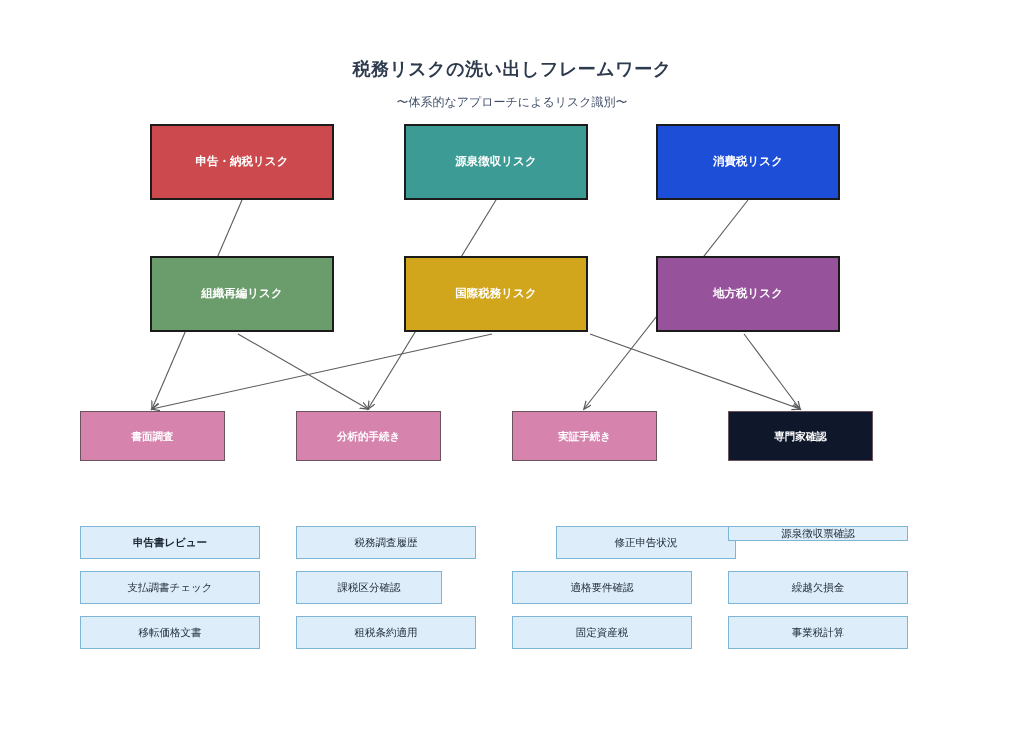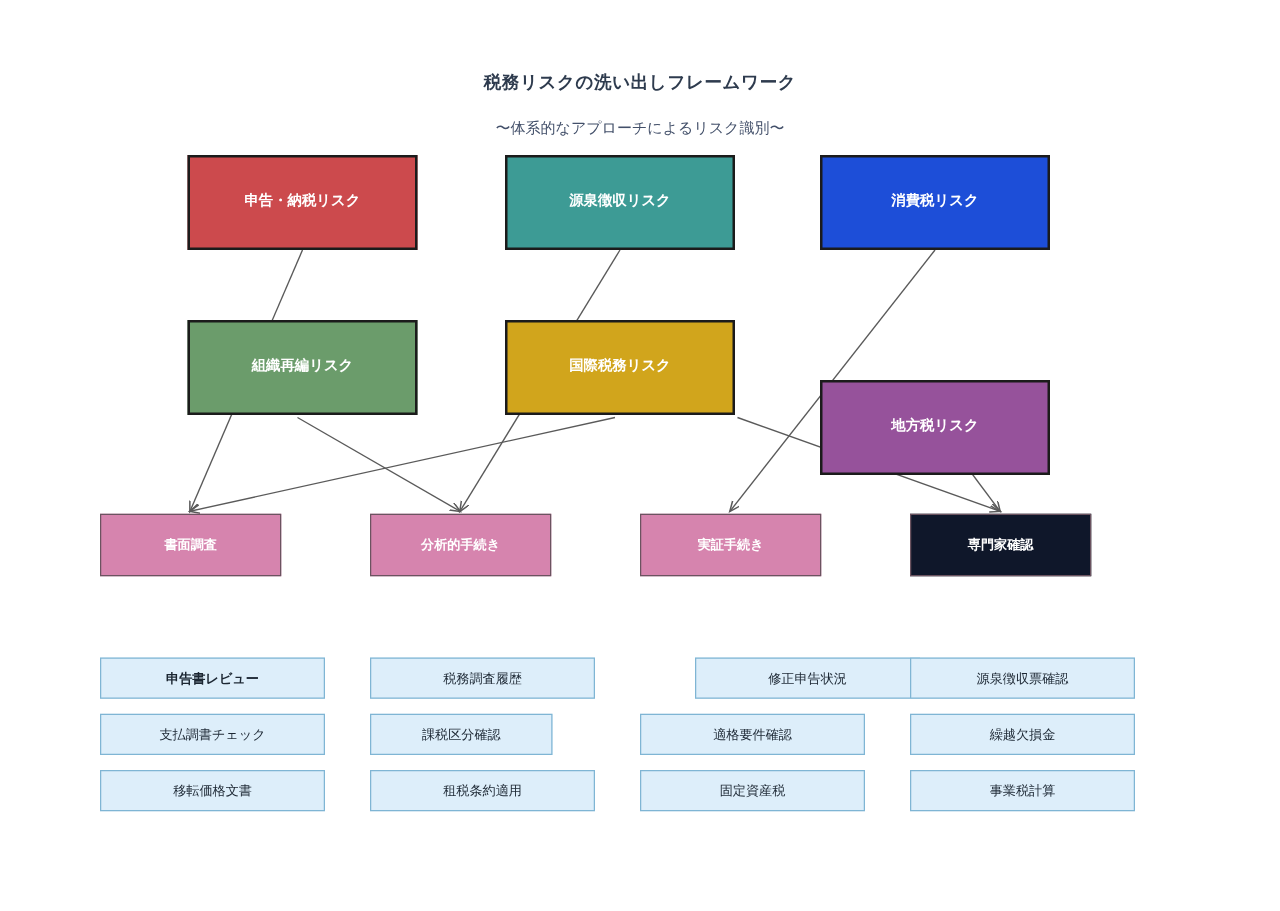--- a/index.html
+++ b/index.html
@@ -29,21 +29,21 @@
     pointer-events: none;
   }
 
   
   .title {
     position: absolute;
     left: 0;
     top: 57px;
     width: 1024px;
     text-align: center;
-    font-size: 14px;
+    font-size: 18px;
     font-weight: bold;
     letter-spacing: .5px;
     color: #2e3b4e;
   }
   .subtitle {
     position: absolute;
     left: 0;
     top: 94px;
     width: 1024px;
     text-align: center;
@@ -112,31 +112,31 @@
         <line x1="590" y1="334" x2="800" y2="409" stroke="#5a5a5a" stroke-width="1.1" marker-end="url(#arrowhead)"></line>
       </g>
   </svg>
 
   <div id="nodes-layer">
       <div class="node" style="left: 150px; top: 124px; width: 184px; height: 76px; background: rgb(204, 74, 77);">申告・納税リスク</div>
       <div class="node" style="left: 404px; top: 124px; width: 184px; height: 76px; background: rgb(61, 155, 149);">源泉徴収リスク</div>
       <div class="node" style="left: 656px; top: 124px; width: 184px; height: 76px; background: #1d4ed8;">消費税リスク</div>
       <div class="node" style="left: 150px; top: 256px; width: 184px; height: 76px; background: rgb(107, 156, 107);">組織再編リスク</div>
       <div class="node" style="left: 404px; top: 256px; width: 184px; height: 76px; background: rgb(209, 165, 28);">国際税務リスク</div>
-      <div class="node" style="left: 656px; top: 256px; width: 184px; height: 76px; background: rgb(150, 82, 155); margin-top: 48px;">地方税リスク</div>
+      <div class="node" style="left: 656px; top: 256px; width: 184px; height: 76px; background: rgb(150, 82, 155);">地方税リスク</div>
       <div class="node proc" style="left: 80px; top: 411px; width: 145px; height: 50px; background: rgb(214, 132, 174);">書面調査</div>
       <div class="node proc" style="left: 296px; top: 411px; width: 145px; height: 50px; background: rgb(214, 132, 174);">分析的手続き</div>
       <div class="node proc" style="left: 512px; top: 411px; width: 145px; height: 50px; background: rgb(214, 132, 174);">実証手続き</div>
       <div class="node proc" style="left: 728px; top: 411px; width: 145px; height: 50px; background: #0f172a;">専門家確認</div>
     </div>
   <div id="checklist-layer">
       <div class="chk" style="left: 80px; top: 526px; width: 180px; height: 33px; font-weight: bold;">申告書レビュー</div>
       <div class="chk" style="left: 296px; top: 526px; width: 180px; height: 33px;">税務調査履歴</div>
       <div class="chk" style="left: 512px; top: 526px; width: 180px; height: 33px; margin-left: 44px;">修正申告状況</div>
-      <div class="chk" style="left: 728px; top: 526px; width: 180px; height: 33px;">源泉徴収票確認</div>
+      <div class="chk" style="left: 728px; top: 526px; width: 180px; height: 15px;">源泉徴収票確認</div>
       <div class="chk" style="left: 80px; top: 571px; width: 180px; height: 33px;">支払調書チェック</div>
       <div class="chk" style="left: 296px; top: 571px; width: 146px; height: 33px;">課税区分確認</div>
       <div class="chk" style="left: 512px; top: 571px; width: 180px; height: 33px;">適格要件確認</div>
       <div class="chk" style="left: 728px; top: 571px; width: 180px; height: 33px;">繰越欠損金</div>
       <div class="chk" style="left: 80px; top: 616px; width: 180px; height: 33px;">移転価格文書</div>
       <div class="chk" style="left: 296px; top: 616px; width: 180px; height: 33px;">租税条約適用</div>
       <div class="chk" style="left: 512px; top: 616px; width: 180px; height: 33px;">固定資産税</div>
       <div class="chk" style="left: 728px; top: 616px; width: 180px; height: 33px;">事業税計算</div>
     </div>
 

